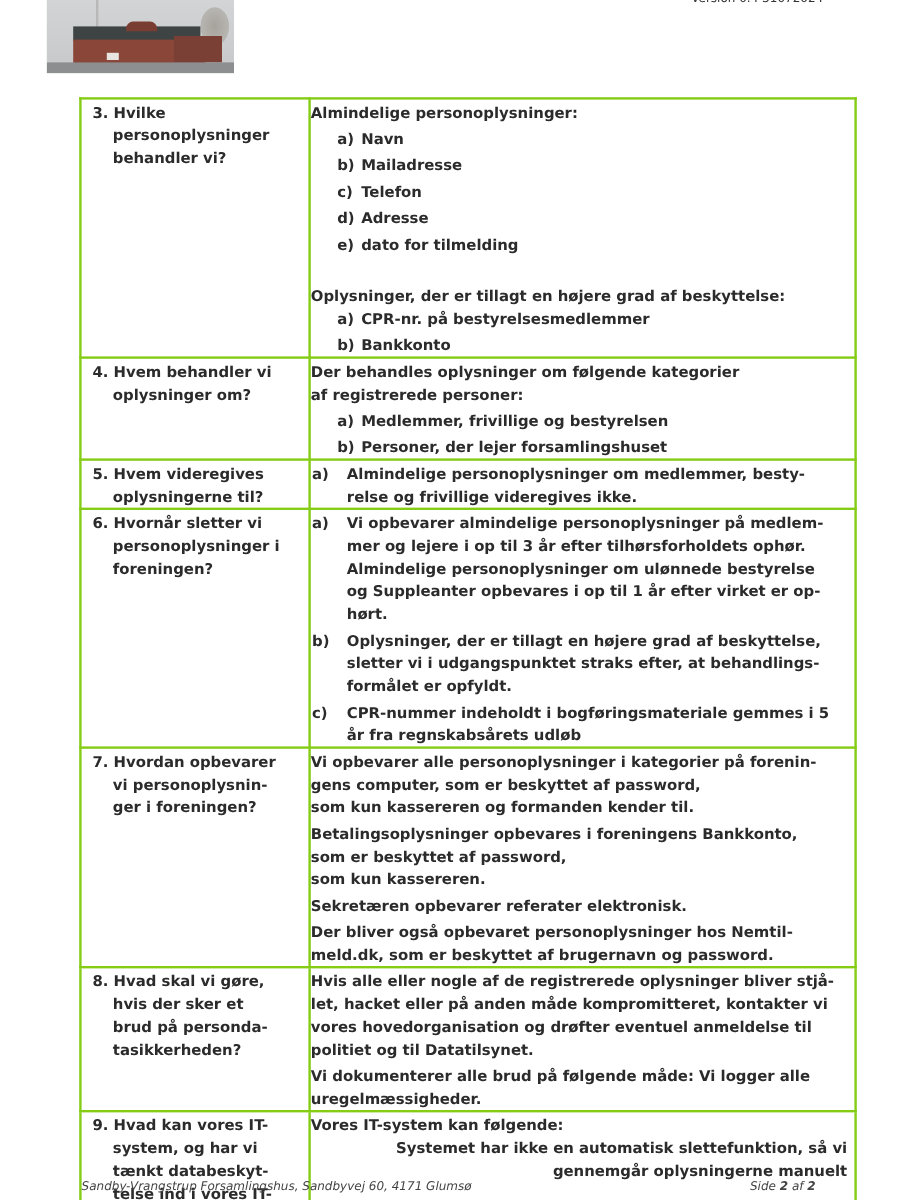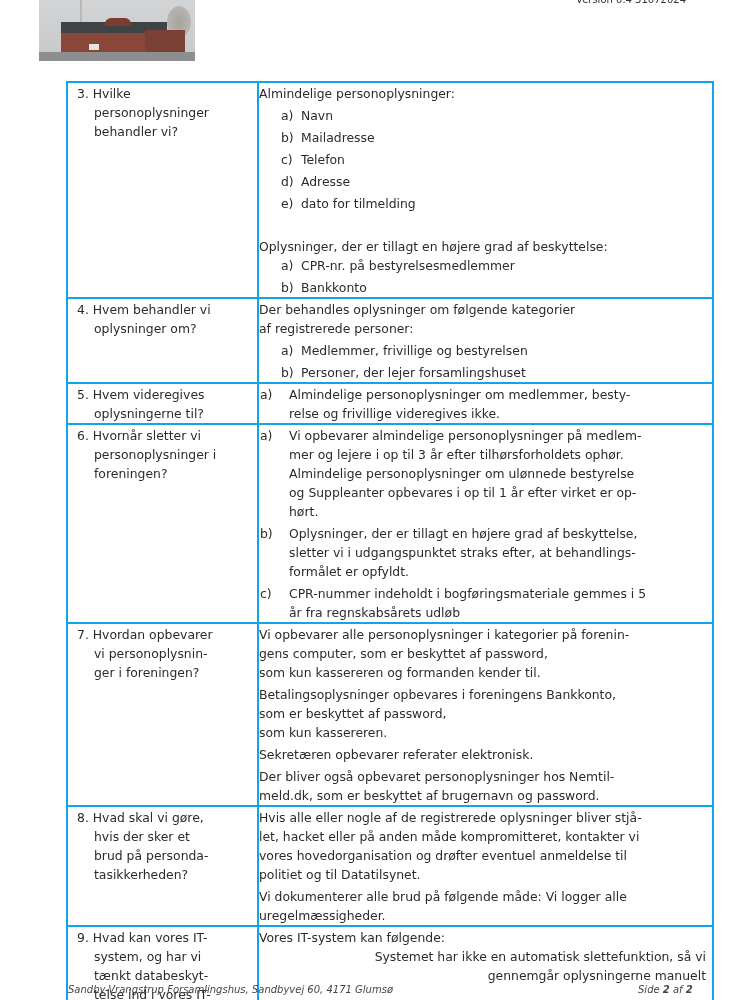--- a/index.html
+++ b/index.html
@@ -25,41 +25,41 @@
 
   .version {
     position: absolute; right: 64px; top: -6px; font-size: 10px; color: #333;
     font-family: "DejaVu Sans", sans-serif;
   }
 
   table.main {
     position: absolute; left: 66px; top: 81px; width: 648px;
     border-collapse: collapse; font-size: 12.4px; line-height: 19px; color: #2b2b2b;
   }
-  table.main td { border: 2px solid #0ea5e9; vertical-align: top; }
+  table.main td { border: 2px solid #84cc16; vertical-align: top; font-weight: bold; }
   td.q { width: 191px; padding: 1px 6px 0 9px; }
   td.a { padding: 1px 6px 0 0; }
 
   .plain { display: block; }
   .list { padding-left: 22px; }
   .li { display: flex; }
   .li .m { width: 20px; flex: none; }
   .sp { height: 3px; }
   .gap { height: 18px; }
 
   .alist .li .m { width: 29px; }
   .alist { padding-left: 1px; }
 
   .indent2 { padding-left: 45px; text-align: right; }
 
   .footer-left {
     position: absolute; left: 68px; top: 984px; font-size: 10px; font-style: italic; color: #444;
   }
   .footer-right {
-    position: absolute; left: 625px; top: 984px; font-size: 10px; font-style: italic; color: #444; margin-left: 13px;
+    position: absolute; left: 625px; top: 984px; font-size: 10px; font-style: italic; color: #444;
   }
   .footer-right b { font-style: italic; font-weight: bold; }
 
   .r3 { height: 202px; } .r4 { height: 77px; border-radius: 17px; } .r5 { height: 37px; }
   .r6 { height: 182px; margin-left: 12px; } .r7 { height: 170px; } .r8 { height: 109px; } .r9 { height: 88px; }
 </style>
 </head>
 <body>
 
 <div class="photo">

